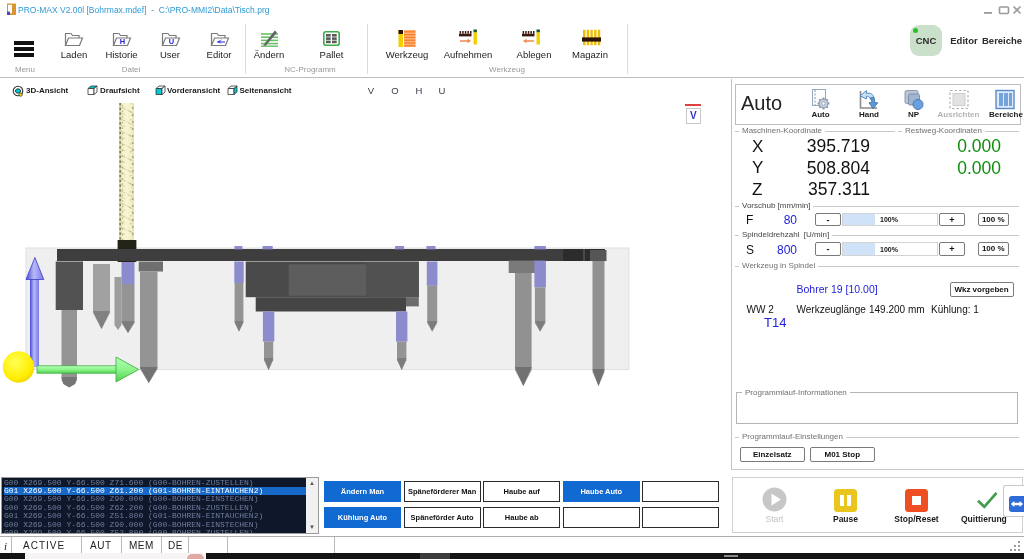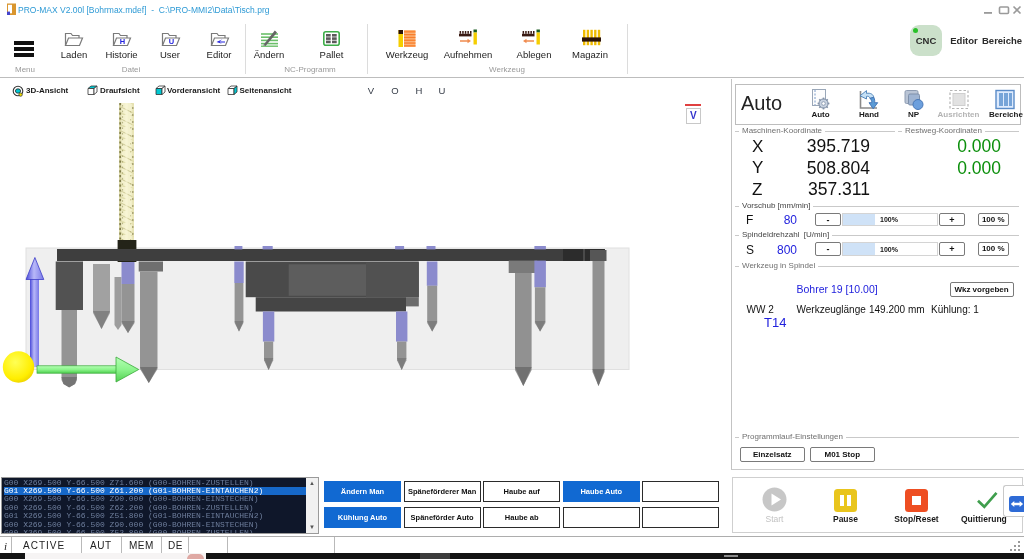--- a/index.html
+++ b/index.html
@@ -413,20 +413,23 @@
         <span>Werkzeug in Spindel</span>
       </div>
   <div class="abs" style="left:32px;top:203.5px;font-size:13px;color:#2222dd;margin-top:32px;">T14</div>
   <div class="abs" style="left:64.5px;top:204px;font-size:10.5px;color:#2222dd;">Bohrer 19 [10.00]</div>
   <div class="btn" style="left:217.5px;top:202.5px;width:64px;height:15.5px;line-height:14px;">Wkz vorgeben</div>
   <div class="abs" style="left:14.5px;top:225px;font-size:10px;color:#111;">WW 2</div>
   <div class="abs" style="left:64.5px;top:225px;font-size:10px;color:#111;">Werkzeuglänge</div>
   <div class="abs" style="left:137px;top:225px;font-size:10px;color:#111;">149.200 mm</div>
   <div class="abs" style="left:199px;top:225px;font-size:10px;color:#111;">Kühlung: 1</div>
 
+  <div class="abs" style="left:4px;top:313px;width:282px;height:32px;border:1px solid #b5b5b5;">
+    <span style="position:absolute;left:5px;top:-5px;background:#fff;padding:0 3px;font-size:8px;color:#6f6f6f;white-space:nowrap;">Programmlauf-Informationen</span>
+  </div>
 
   <div class="grp" style="left:3px;top:353.5px;width:284px;">
         <div class="ln"></div>
         <span>Programmlauf-Einstellungen</span>
       </div>
   <div class="btn" style="left:8px;top:367.5px;width:64.5px;height:15.5px;line-height:14px;">Einzelsatz</div>
   <div class="btn" style="left:78px;top:367.5px;width:64.5px;height:15.5px;line-height:14px;">M01 Stop</div>
 </div>
 
 <div class="abs" id="bottom" style="left:0;top:470px;width:1024px;height:66px;background:#fff;">

